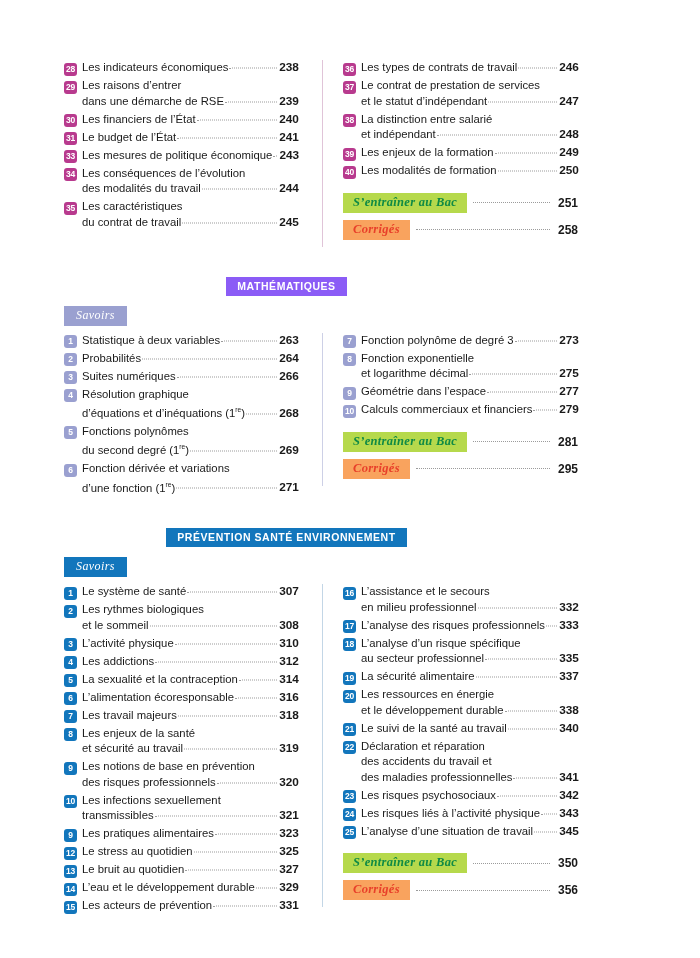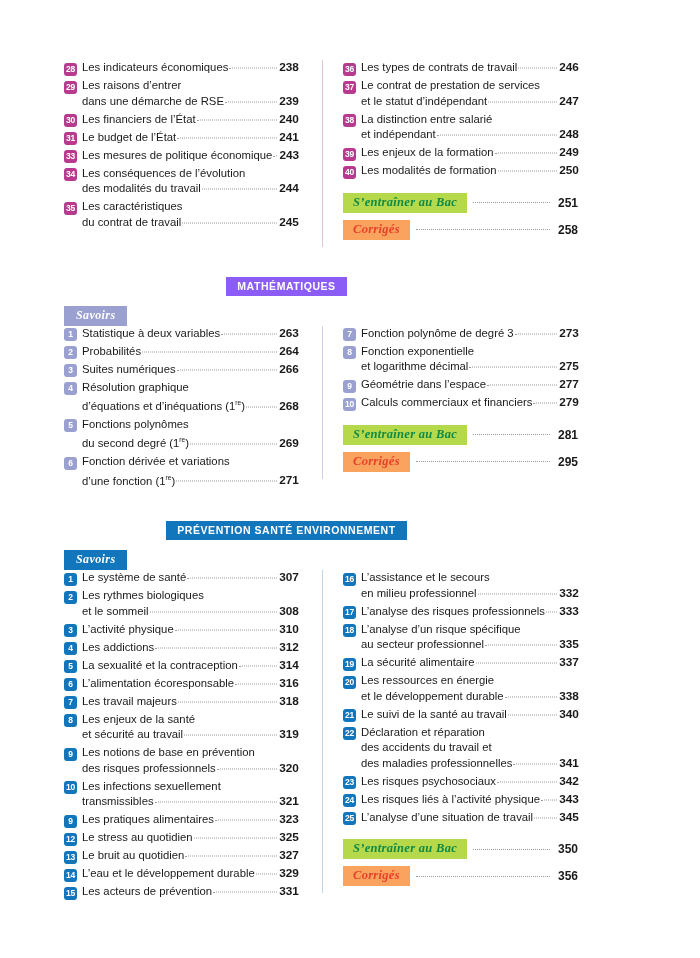--- a/index.html
+++ b/index.html
@@ -37,24 +37,24 @@
   .section-banner.maths  { background: #8b5cf6; }
   .section-banner.pse    { background: #1276bc; }
 
   
   .savoirs-badge {
     display: inline-block;
     padding: 2px 12px 3px 12px;
     color: #ffffff;
     font-family: "Liberation Serif", serif;
     font-style: italic;
-    font-weight: bold;
+    font-weight: normal;
     font-size: 12px;
     letter-spacing: 0.4px;
-    margin-bottom: 0;
+    margin-bottom: 7px;
   }
   .savoirs-badge.maths { background: #9aa0d0; }
   .savoirs-badge.pse   { background: #1276bc; }
 
   
   .cols {
     display: flex;
     align-items: flex-start;
   }
   .col {

